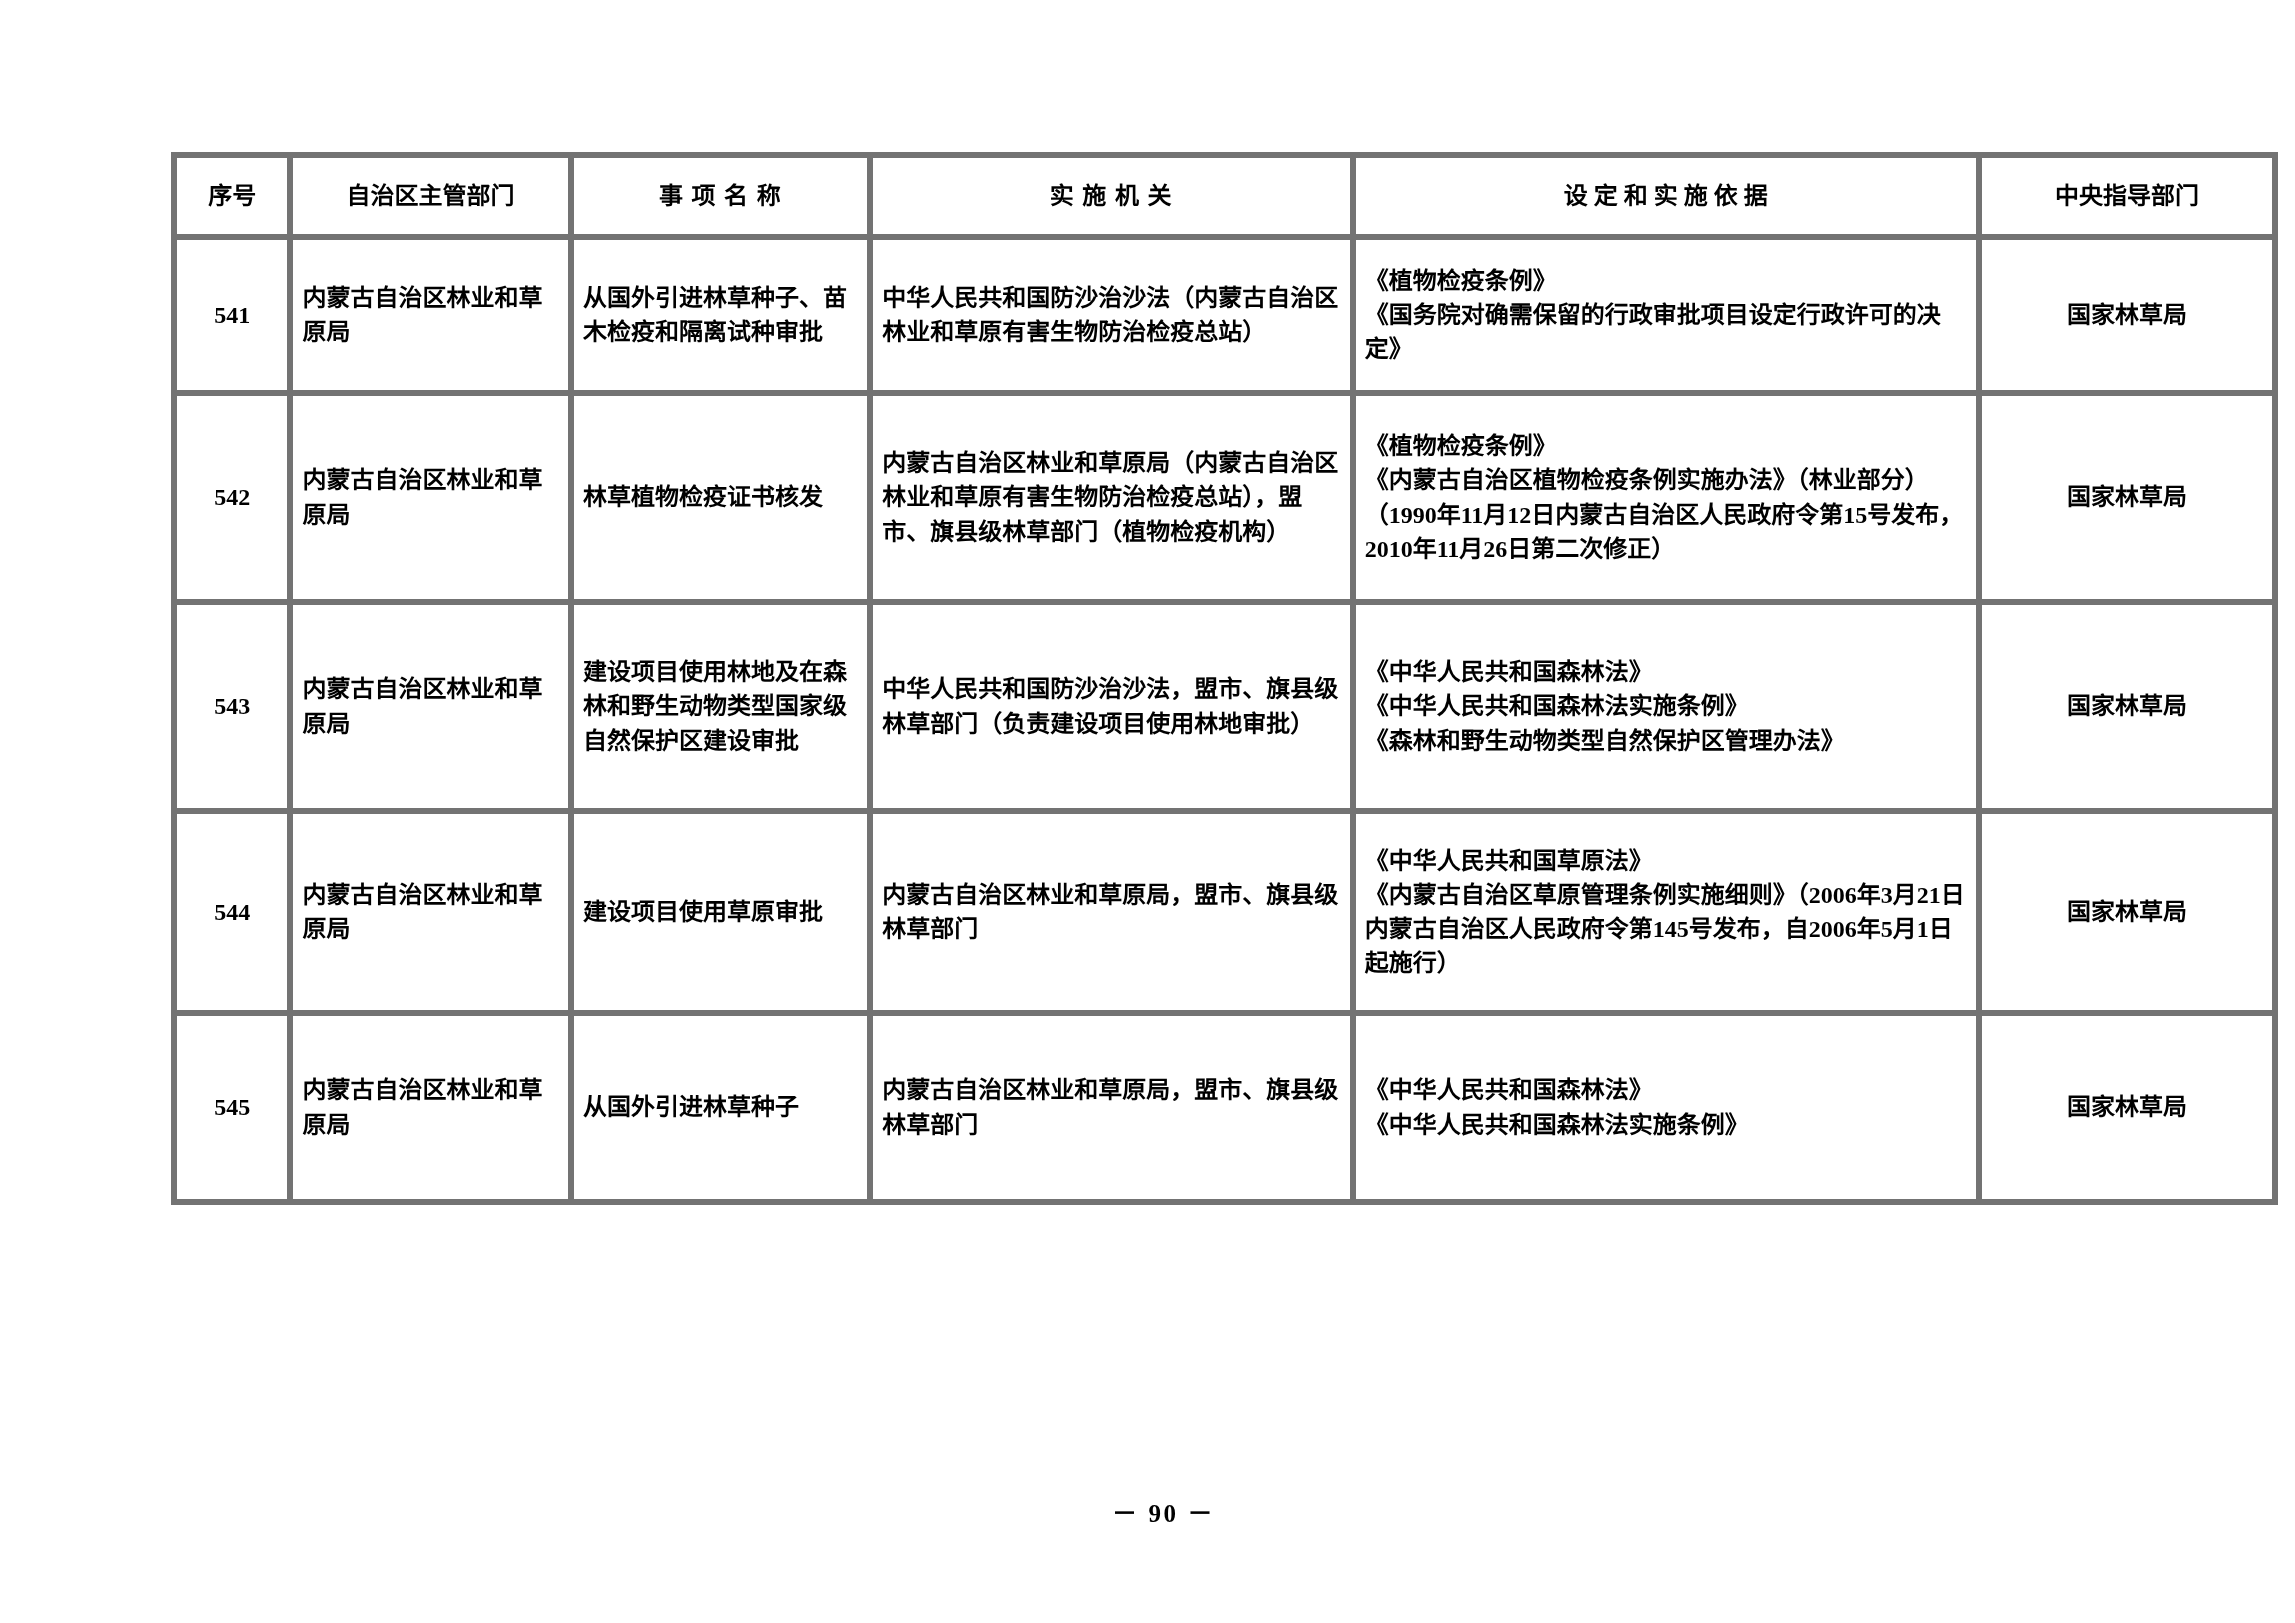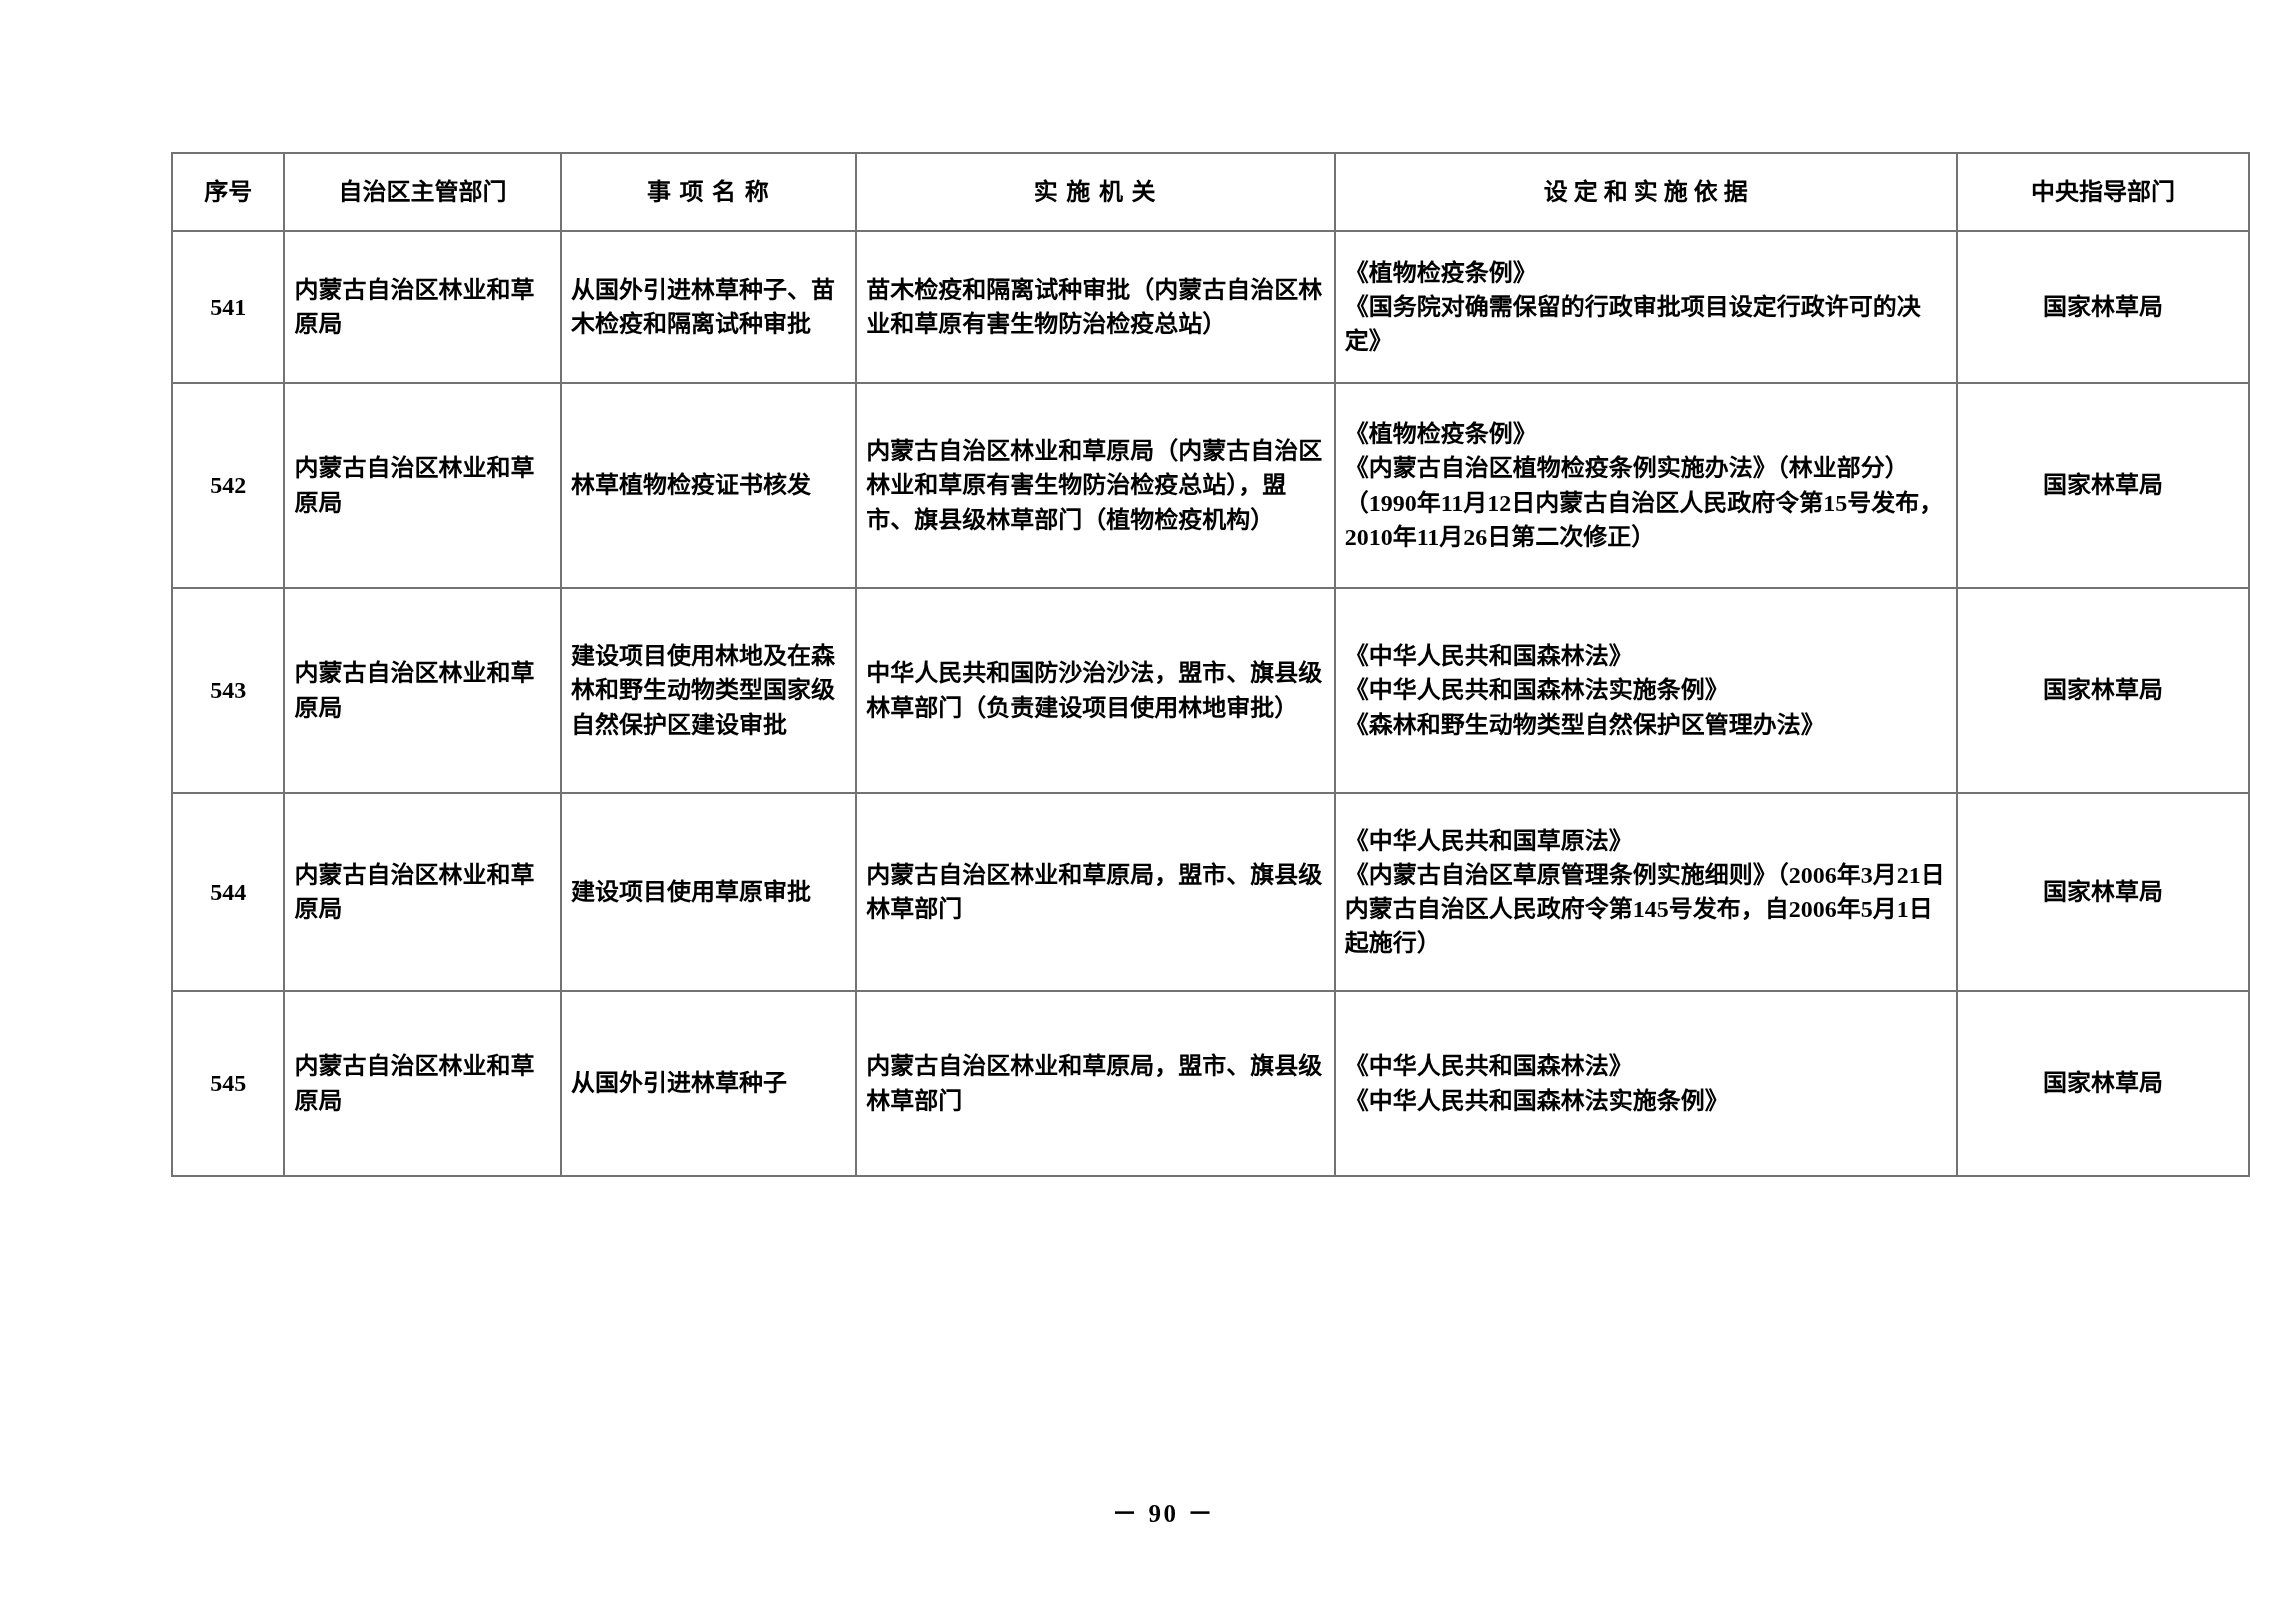--- a/index.html
+++ b/index.html
@@ -27,21 +27,21 @@
     left: 171px;
     top: 152px;
     width: 1955px;
   }
   table.doc-table {
     border-collapse: collapse;
     width: 1955px;
     table-layout: fixed;
   }
   table.doc-table td, table.doc-table th {
-    border: 2px solid #737373;
+    border: 6px solid #737373;
     vertical-align: middle;
     padding: 6.5px 9.2px;
     font-size: 24px;
     line-height: 1.42;
     font-weight: bold;
     font-family: "Liberation Serif", "DejaVu Serif", serif;
   }
   thead th {
     text-align: center;
     height: 63px;
@@ -120,21 +120,21 @@
           <th class="h-org">实 施 机 关</th>
           <th class="h-basis">设 定 和 实 施 依 据</th>
           <th class="h-central">中央指导部门</th>
         </tr>
       </thead>
       <tbody>
         <tr class="row-541">
           <td class="c-seq">541</td>
           <td class="c-dept">内蒙古自治区林业和草原局</td>
           <td class="c-item justify-block">从国外引进林草种子、苗木检疫和隔离试种审批</td>
-          <td class="c-org justify-block">苗木检疫和隔离试种审批（内蒙古自治区林业和草原有害生物防治检疫总站）</td>
+          <td class="c-org justify-block">中华人民共和国防沙治沙法（内蒙古自治区林业和草原有害生物防治检疫总站）</td>
           <td class="c-basis justify-block">《植物检疫条例》<br>《国务院对确需保留的行政审批项目设定行政许可的决定》</td>
           <td class="c-central">国家林草局</td>
         </tr>
         <tr class="row-542">
           <td class="c-seq">542</td>
           <td class="c-dept">内蒙古自治区林业和草原局</td>
           <td class="c-item justify-block">林草植物检疫证书核发</td>
           <td class="c-org justify-block">内蒙古自治区林业和草原局（内蒙古自治区林业和草原有害生物防治检疫总站），盟市、旗县级林草部门（植物检疫机构）</td>
           <td class="c-basis justify-block">《植物检疫条例》<br>《内蒙古自治区植物检疫条例实施办法》（林业部分）（1990年11月12日内蒙古自治区人民政府令第15号发布，2010年11月26日第二次修正）</td>
           <td class="c-central">国家林草局</td>

